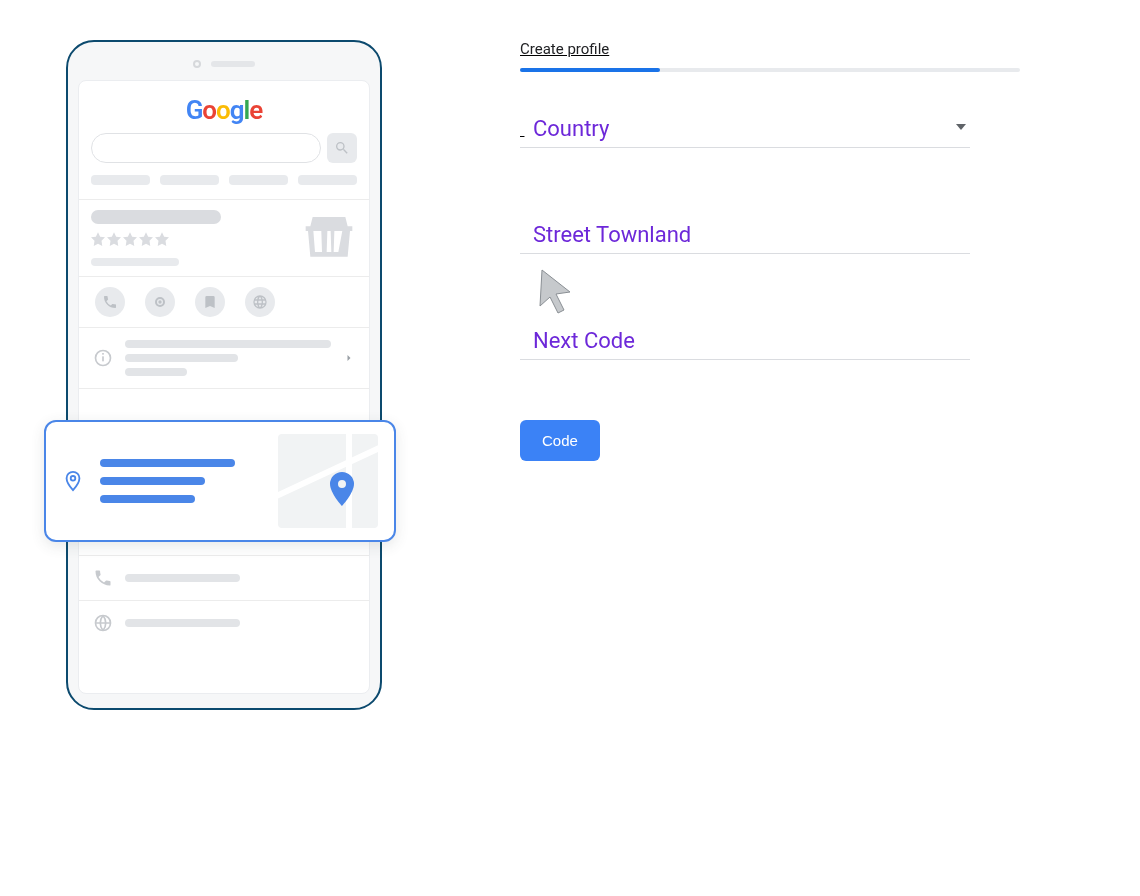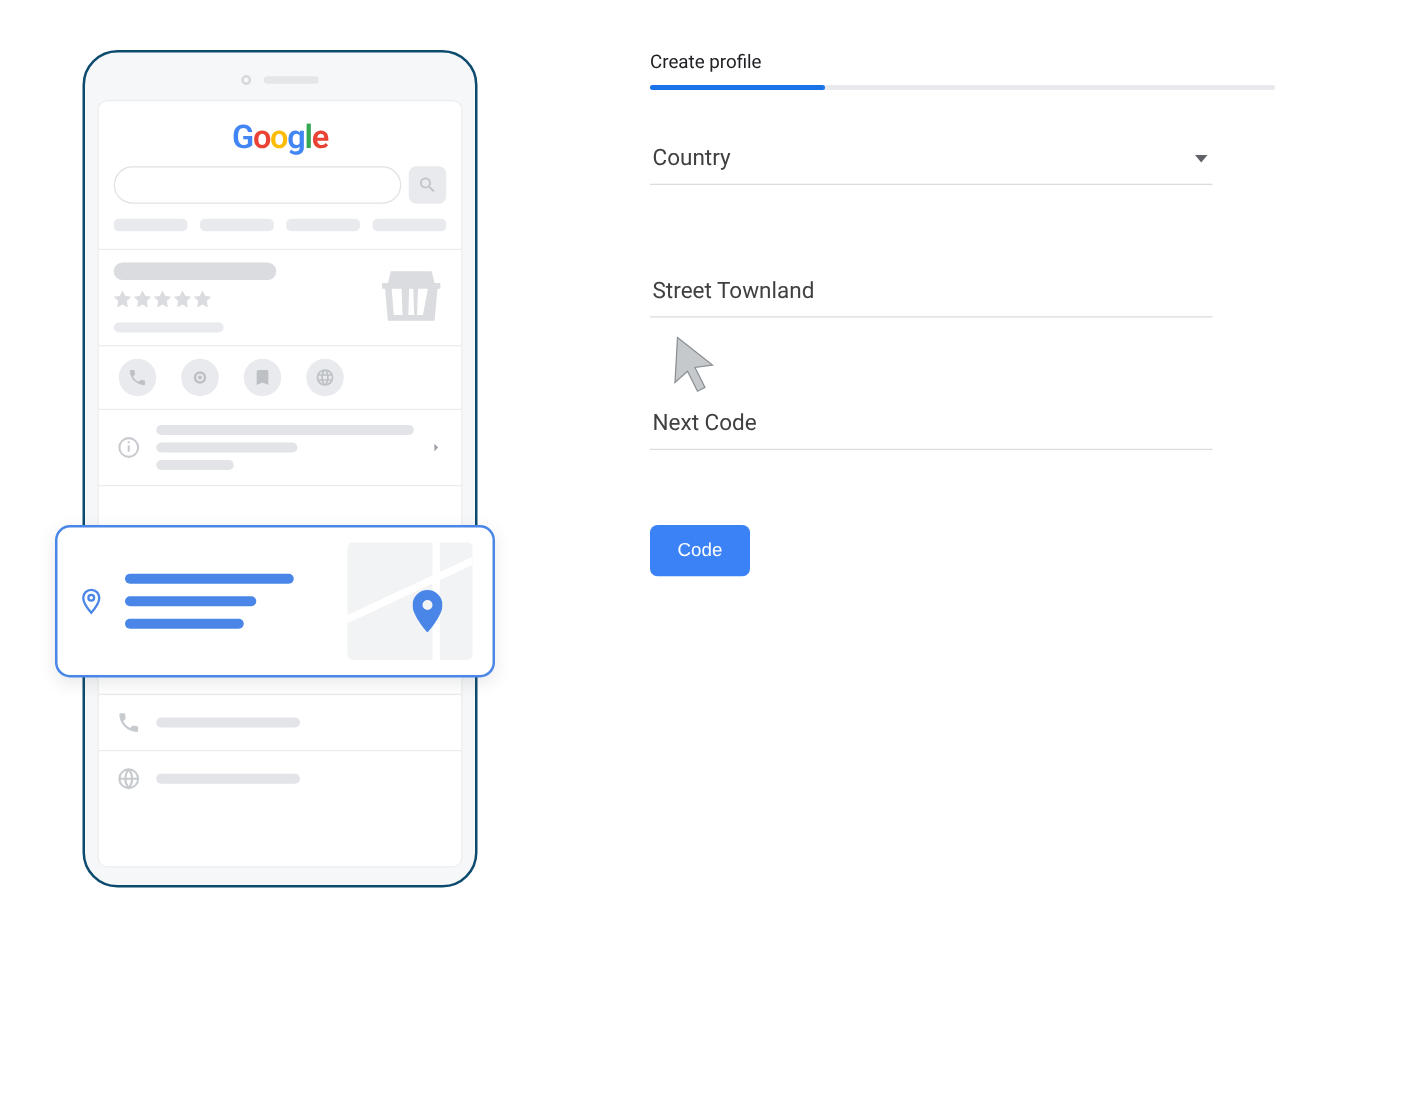--- a/index.html
+++ b/index.html
@@ -114,20 +114,21 @@
     width: 100px; height: 94px; background:#f1f3f4; position:relative; flex-shrink:0; border-radius:4px; overflow:hidden;
   }
   .mini-map .road1{position:absolute;width:150%;height:6px;background:#fff;top:28px;left:-10px;transform:rotate(-25deg);}
   .mini-map .road2{position:absolute;width:6px;height:150%;background:#fff;top:-10px;right:26px;}
   .mini-map .pin{position:absolute;right:24px;top:38px;width:24px;height:34px;fill:#4a86e8;}
 
   
   .form-side {
     flex:1;
     padding: 40px 120px 0 60px;
+    text-decoration: underline;
   }
   .step-label { font-size:15px; color:#202124; margin-bottom:10px;}
   .progress-track { width:500px; height:4px; background:#e8eaed; border-radius:2px; margin-bottom:42px; }
   .progress-fill { width:140px; height:100%; background:#1a73e8; border-radius:2px;}
   .form-title { font-size:30px; font-weight:500; color:#202124; margin: 0 0 74px 0;}
   .field {
     width: 450px;
     position: relative;
     margin-bottom: 72px;
     border-bottom:1px solid #dadce0;
@@ -137,24 +138,24 @@
     width:100%;
     border:none;
     outline:none;
     font-size:18px;
     color:#202124;
     background:transparent;
     padding: 4px 0;
   }
   .field .label {
     position:absolute;
-    left:2px;
+    left:13px;
     top:2px;
-    font-size:18px;
-    color:#404040;
+    font-size:22px;
+    color:#6d28d9;
     pointer-events:none;
   }
   .field .caret {
     position:absolute; right:4px; top:8px; width:10px; height:10px; fill:#5f6368;
   }
   .next-btn {
     background: #3b82f6;
     color:#fff;
     border:none;
     border-radius:6px;

